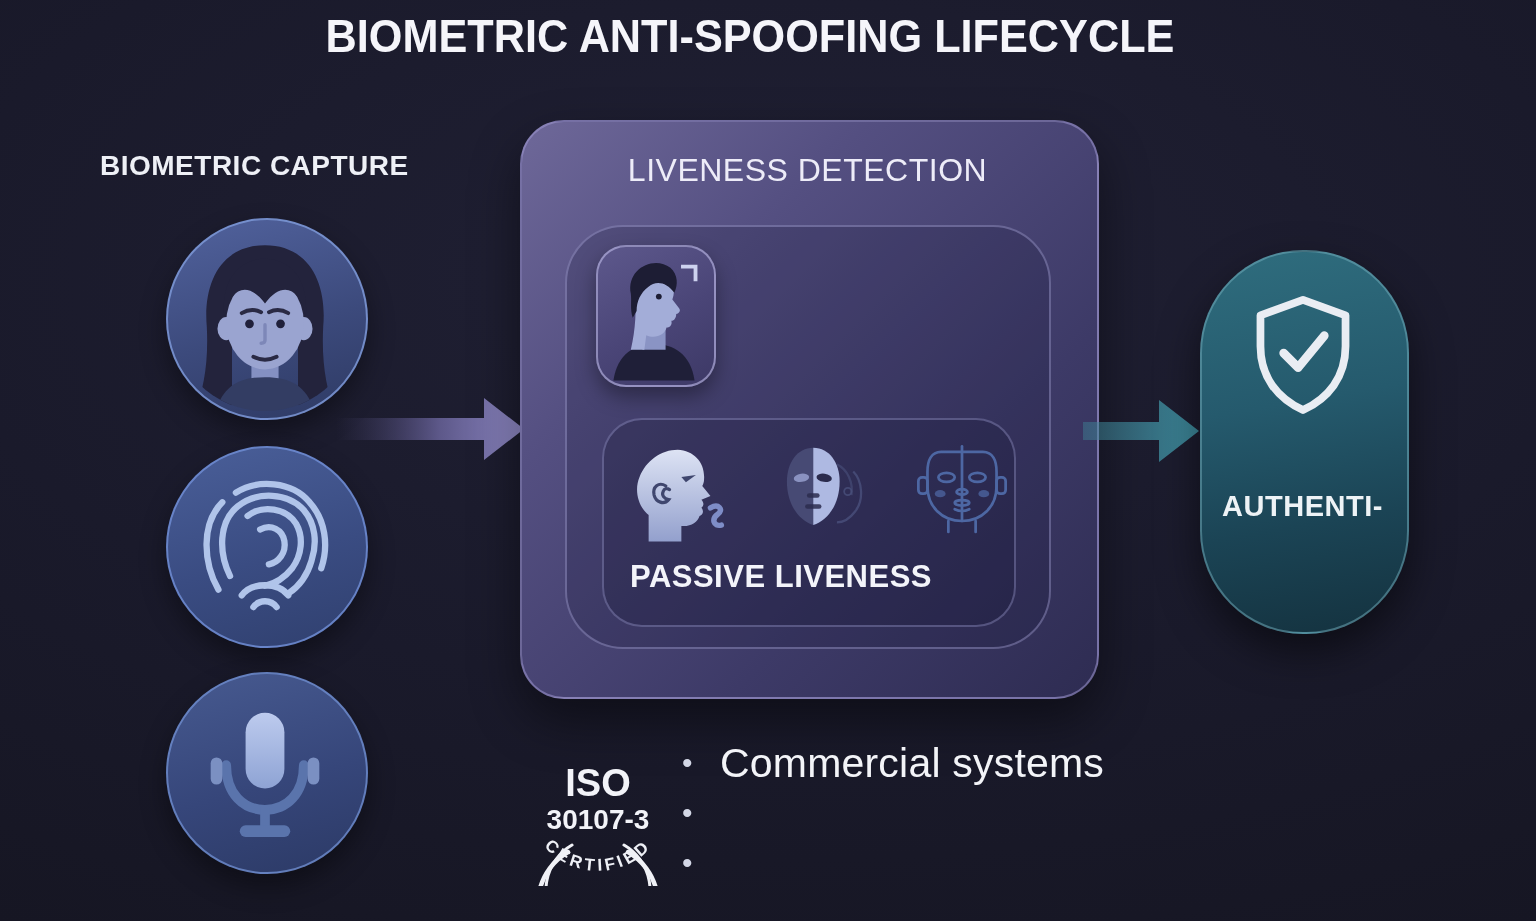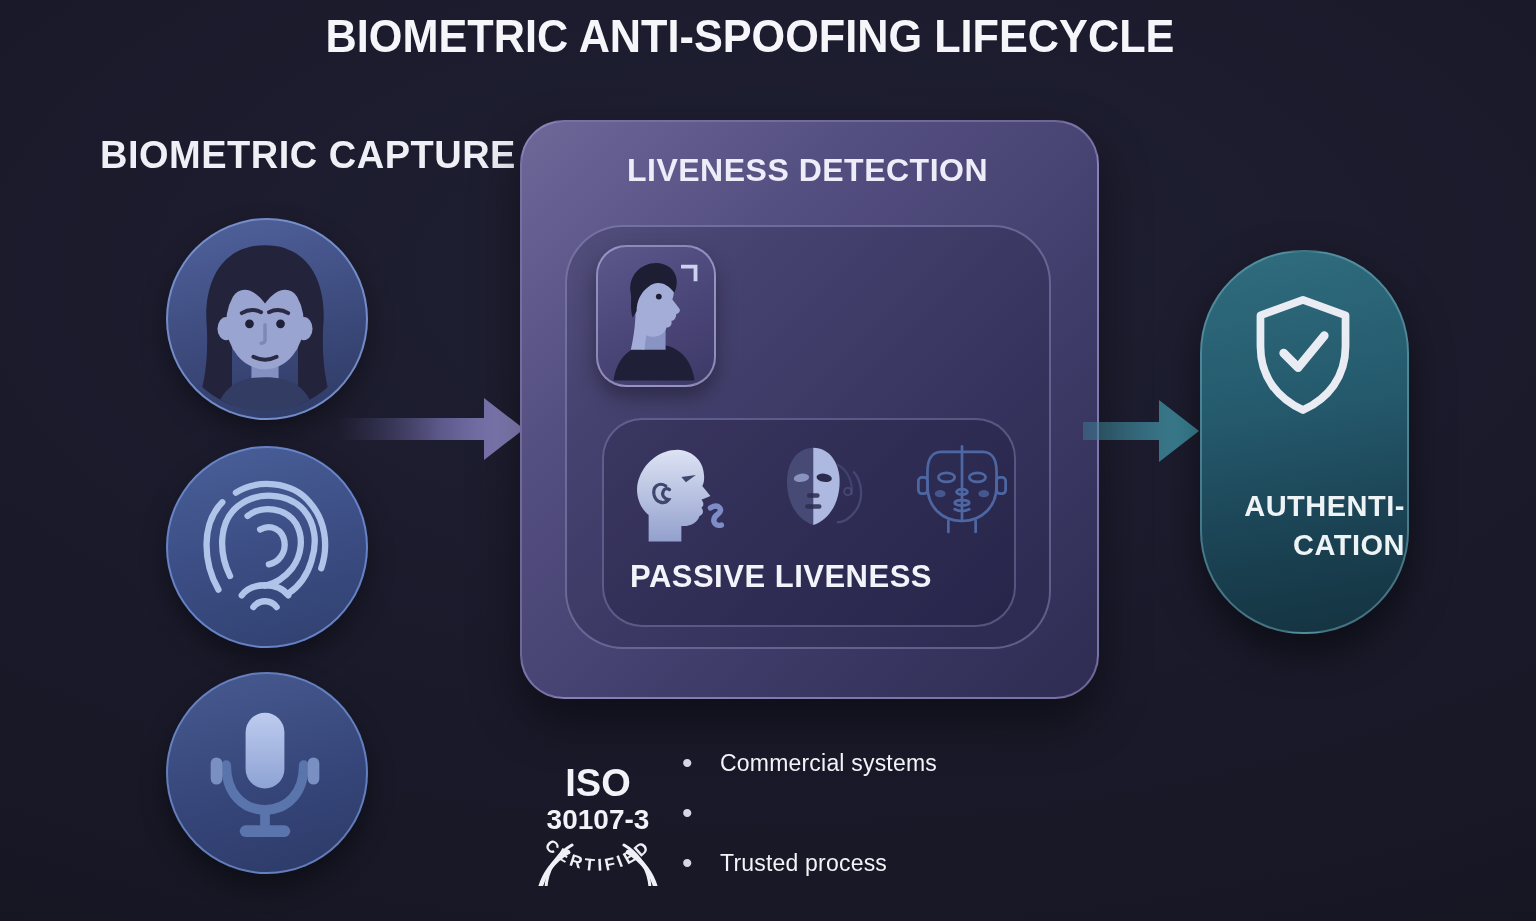--- a/index.html
+++ b/index.html
@@ -7,40 +7,40 @@
     position:relative;width:1536px;height:921px;overflow:hidden;
     background:radial-gradient(120% 100% at 50% 30%, #202034 0%, #1a1a2b 45%, #14141f 100%);
     font-family:"Liberation Sans", sans-serif;color:#f2f3f8;
   }
   .title{
     position:absolute;top:8px;left:0;width:1500px;text-align:center;
     font-size:47px;font-weight:bold;letter-spacing:0;color:#f5f5fa;
     transform:scaleX(.92);
   }
   .capture-heading{
-    position:absolute;left:100px;top:134px;font-size:38px;font-weight:bold;color:#eef0f6;letter-spacing:.5px;
+    position:absolute;left:100px;top:150px;font-size:28px;font-weight:bold;color:#eef0f6;letter-spacing:.5px;
   }
   .bio-circle{
     position:absolute;left:166px;width:198px;height:198px;border-radius:50%;
     box-shadow:0 12px 26px rgba(0,0,0,.38);
   }
   .c1{top:218px;background:linear-gradient(165deg,#51629d 0%,#3c4a7c 55%,#2e3a64 100%);border:2px solid rgba(125,152,214,.85);}
   .c2{top:446px;background:linear-gradient(165deg,#4a5f99 0%,#3a4c82 55%,#30406f 100%);border:2px solid rgba(110,140,210,.85);}
   .c3{top:672px;background:linear-gradient(165deg,#475a90 0%,#36467a 55%,#2c3a66 100%);border:2px solid rgba(110,140,205,.8);}
   .bio-circle svg{position:absolute;left:0;top:0;}
   .arrow{position:absolute;}
   .panel{
     position:absolute;left:520px;top:120px;width:575px;height:575px;border-radius:44px;
     background:linear-gradient(135deg,#6e6899 0%,#544f81 30%,#3d3a67 68%,#2e2c52 100%);
     border:2px solid rgba(158,152,208,.55);
     box-shadow:0 22px 50px rgba(0,0,0,.45);
   }
   .panel-heading{
     position:absolute;left:520px;top:152px;width:575px;text-align:center;
-    font-size:32px;font-weight:bold;color:#edecf8;letter-spacing:.5px;
+    font-size:32px;font-weight:normal;color:#edecf8;letter-spacing:.5px;
   }
   .boxA{
     position:absolute;left:565px;top:225px;width:482px;height:420px;border-radius:58px;
     background:rgba(20,22,52,.20);border:2px solid rgba(168,165,218,.42);
   }
   .squircle{
     position:absolute;left:596px;top:245px;width:116px;height:138px;border-radius:30px;
     background:linear-gradient(150deg,#5d588c 0%,#4a4577 55%,#3d3966 100%);
     border:2px solid rgba(192,188,234,.6);
     box-shadow:0 10px 20px rgba(0,0,0,.35);overflow:hidden;
@@ -60,28 +60,28 @@
     font-size:31px;font-weight:bold;color:#f3f4fa;letter-spacing:.5px;
   }
   .pill{
     position:absolute;left:1200px;top:250px;width:205px;height:380px;border-radius:103px;
     background:linear-gradient(170deg,#2f6d7e 0%,#255a6d 40%,#1b4455 70%,#14323f 100%);
     border:2px solid rgba(115,175,190,.5);
     box-shadow:0 18px 40px rgba(0,0,0,.5);
   }
   .shield{position:absolute;left:1245px;top:292px;}
   .pill-label{
-    position:absolute;left:1200px;top:487px;width:205px;text-align:right;
+    position:absolute;left:1200px;top:487px;width:205px;text-align:center;
     font-size:29px;font-weight:bold;color:#eef3f6;line-height:39px;letter-spacing:.5px;
   }
   .iso-badge{position:absolute;left:522px;top:726px;}
   .bullets{position:absolute;left:682px;top:738px;}
   .bullet-row{display:flex;align-items:center;height:50px;}
   .bullet-dot{font-size:30px;color:#d3d7e6;width:38px;}
-  .bullet-text{font-size:23px;color:#f3f4f8;letter-spacing:.2px;}
+  .bullet-text{font-size:41px;color:#f3f4f8;letter-spacing:.2px;}
 </style>
 </head>
 <body>
 
 <div class="stage">
 
   <div class="title">BIOMETRIC ANTI-SPOOFING LIFECYCLE</div>
 
   <div class="capture-heading">BIOMETRIC CAPTURE</div>
 
@@ -231,21 +231,20 @@
     <polygon points="0,26 76,26 76,4 116,35 76,66 76,44 0,44" fill="url(#rag)"></polygon>
   </svg>
 
   <div class="pill"></div>
   <svg class="shield" width="116" height="126" viewBox="0 0 120 130">
     <path d="M60 8 L104 24 L104 56 C104 88 86 110 60 122 C34 110 16 88 16 56 L16 24 Z" stroke="#e9edf3" stroke-width="8" fill="none" stroke-linejoin="round" stroke-linecap="round"></path>
     <path d="M40 63 L55 78 L82 45" stroke="#e9edf3" stroke-width="9" fill="none" stroke-linejoin="round" stroke-linecap="round"></path>
   </svg>
   <div class="pill-label">
     <div>AUTHENTI-</div>
-    <div>CATION</div>
   </div>
 
   <svg class="iso-badge" width="152" height="160" viewBox="0 0 152 160">
     <path d="M46 126 A 60 60 0 1 0 106 126" stroke="#f0f1f6" stroke-width="4.5" fill="none" stroke-linecap="round"></path>
     <path d="M50 119 A 52 52 0 1 0 102 119" stroke="#f0f1f6" stroke-width="3" fill="none" stroke-linecap="round"></path>
     <text x="76" y="70" text-anchor="middle" font-size="38" font-weight="bold" fill="#f2f3f8" font-family="Liberation Sans, sans-serif">ISO</text>
     <text x="76" y="103" text-anchor="middle" font-size="28" font-weight="bold" fill="#f2f3f8" font-family="Liberation Sans, sans-serif">30107-3</text>
     <defs>
         <path id="certArc" d="M 20 118 A 72 72 0 0 0 132 118"></path>
       </defs>
@@ -257,17 +256,16 @@
   <div class="bullets">
     <div class="bullet-row">
       <span class="bullet-dot">•</span>
       <span class="bullet-text">Commercial systems</span>
     </div>
     <div class="bullet-row">
       <span class="bullet-dot">•</span>
     </div>
     <div class="bullet-row">
       <span class="bullet-dot">•</span>
-      <span class="bullet-text">Trusted process</span>
     </div>
   </div>
 
 </div>
 
 </body></html>

